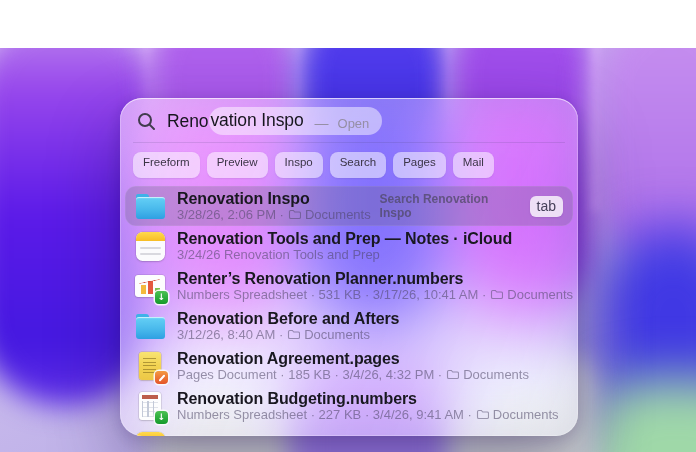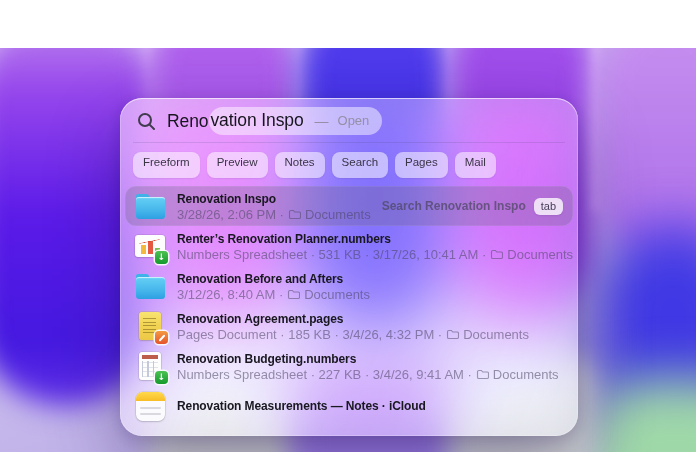--- a/index.html
+++ b/index.html
@@ -33,43 +33,43 @@
     background:linear-gradient(112deg,rgba(252,244,253,.52) 0%,rgba(240,232,251,.40) 38%,rgba(236,229,250,.34) 100%);
     backdrop-filter:blur(28px) saturate(150%) brightness(1.16);
     -webkit-backdrop-filter:blur(28px) saturate(150%) brightness(1.16);
     box-shadow:0 30px 70px rgba(35,15,80,.38),0 4px 16px rgba(40,20,90,.18),
       inset 0 1px 0 rgba(255,255,255,.55),inset 0 0 0 1px rgba(255,255,255,.22);
     overflow:hidden; }
 
   .search-row { display:flex; align-items:center; height:44px; padding:2px 16px 0 17px; gap:11px; }
   .search-icon { flex:none; display:flex; }
   .search-text { font-size:17.5px; font-weight:500; color:#17161e; letter-spacing:-.1px; display:flex; align-items:center; }
-  .sel-pill { display:flex; align-items:center; background:rgba(255,255,255,.48); border-radius:999px;
+  .sel-pill { display:flex; align-items:flex-end; background:rgba(255,255,255,.48); border-radius:999px;
     padding:3px 13px 4px 1px; margin-left:1px; }
   .sep-dash { margin-left:11px; color:#968fa5; font-size:14px; font-weight:400; }
   .hint { margin-left:9px; color:#968fa5; font-size:13px; font-weight:400; letter-spacing:0; }
 
   .divider { height:1px; margin:0 13px; background:rgba(70,58,105,.15); }
 
   .chips { display:flex; gap:7px; padding:9px 13px 6px; }
   .chip { font-size:11.5px; color:#3b3546; background:rgba(255,255,255,.52); padding:4px 10px 10px;
     border-radius:8px; white-space:nowrap; box-shadow:0 .5px 1.5px rgba(60,40,110,.10); cursor:default; }
 
   .results { padding:2px 5px 0; }
   .row { display:flex; align-items:center; height:40px; padding:0 10px 0 9px; border-radius:11px; gap:11px; }
   .row.selected { background:rgba(110,100,131,.30); box-shadow:inset 0 0 0 .5px rgba(255,255,255,.14); }
   .icon-box { width:32px; height:32px; flex:none; position:relative; display:flex; align-items:center; justify-content:center; }
   .texts { display:flex; flex-direction:column; justify-content:center; min-width:0; }
-  .title { font-size:12px; font-weight:700; color:#191820; line-height:16px; letter-spacing:-.1px; white-space:nowrap; }
+  .title { font-size:16px; font-weight:700; color:#191820; line-height:16px; letter-spacing:-.1px; white-space:nowrap; }
   .meta { font-size:13px; color:rgba(74,68,98,.55); line-height:15px; display:flex; align-items:center; gap:4px; white-space:nowrap; }
   .meta svg { flex:none; margin-top:1px; opacity:.9; }
 
   .accessory { margin-left:auto; display:flex; align-items:center; gap:8px; }
   .acc-label { font-size:12px; font-weight:700; color:rgba(78,72,100,.74); }
-  .key { font-size:11px; color:#46415a; background:rgba(255,255,255,.78); border-radius:6px;
+  .key { font-size:14px; color:#46415a; background:rgba(255,255,255,.78); border-radius:6px;
     padding:2px 7px 3px; box-shadow:0 1px 2px rgba(50,30,90,.12); }
 
   
   .folder { width:29px; height:22px; position:relative; margin-top:4px; }
   .folder::before { content:""; position:absolute; top:-3px; left:0; width:13px; height:6px;
     border-radius:2px 3px 0 0; background:#3fb2e8; }
   .folder::after { content:""; position:absolute; inset:0; border-radius:3px;
     background:linear-gradient(180deg,#86e1fa 0%,#60ccf4 10%,#49b9ec 55%,#2ea0e2 100%);
     box-shadow:inset 0 1px 0 rgba(255,255,255,.55); }
 
@@ -145,21 +145,21 @@
             <span class="hint">Open</span>
           </span>
       </span>
     </div>
 
     <div class="divider"></div>
 
     <div class="chips">
       <span class="chip">Freeform</span>
       <span class="chip">Preview</span>
-      <span class="chip">Notes</span>
+      <span class="chip">Inspo</span>
       <span class="chip">Search</span>
       <span class="chip">Pages</span>
       <span class="chip">Mail</span>
 
     </div>
 
     <div class="results">
 
       <div class="row selected">
         <span class="icon-box">
@@ -174,20 +174,31 @@
               </svg>
             <span>Documents</span>
           </span>
         </span>
         <span class="accessory">
           <span class="acc-label">Search Renovation Inspo</span>
           <span class="key">tab</span>
         </span>
       </div>
 
+      <div class="row">
+        <span class="icon-box">
+            <span class="notes"></span>
+          </span>
+        <span class="texts">
+          <span class="title">Renovation Tools and Prep — Notes · iCloud</span>
+          <span class="meta">
+            <span>3/24/26 Renovation Tools and Prep</span>
+          </span>
+        </span>
+      </div>
 
       <div class="row">
         <span class="icon-box">
           <span class="numchart">
               <span class="bars"></span>
               <span class="line"></span>
             </span>
           <span class="badge green">↓</span>
         </span>
         <span class="texts">

